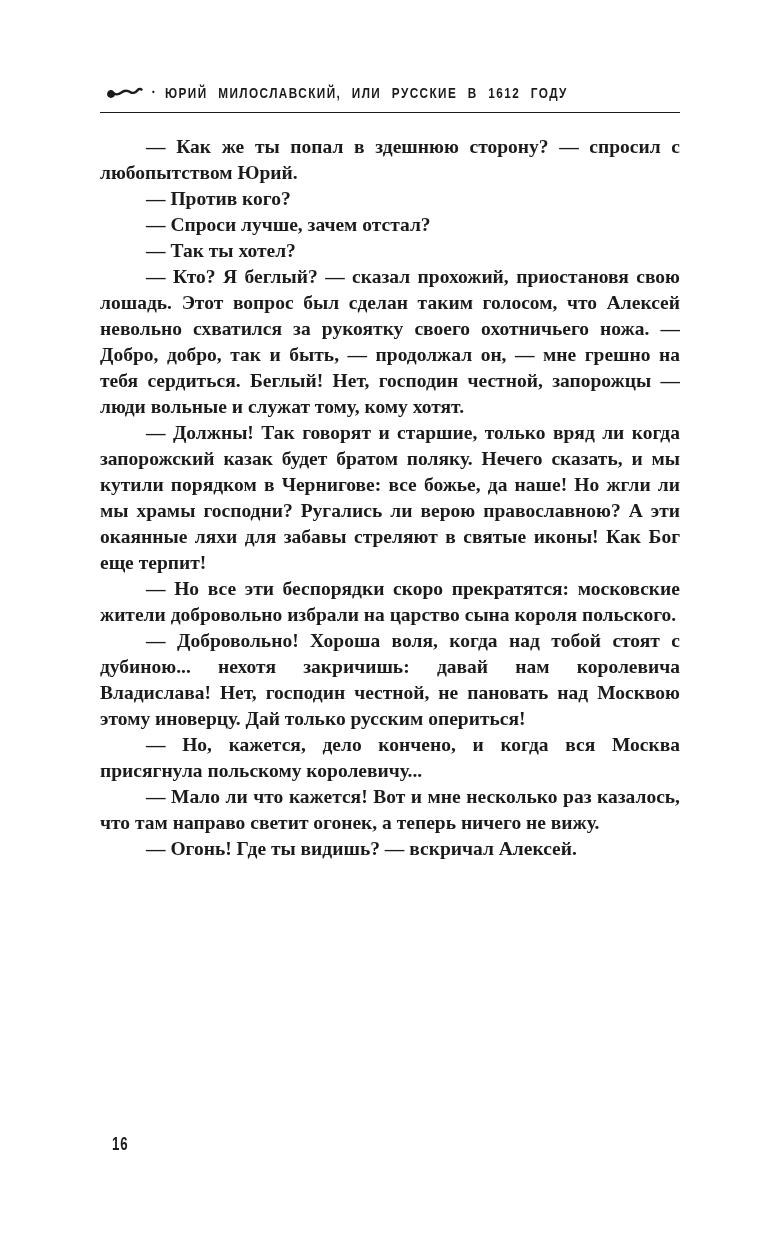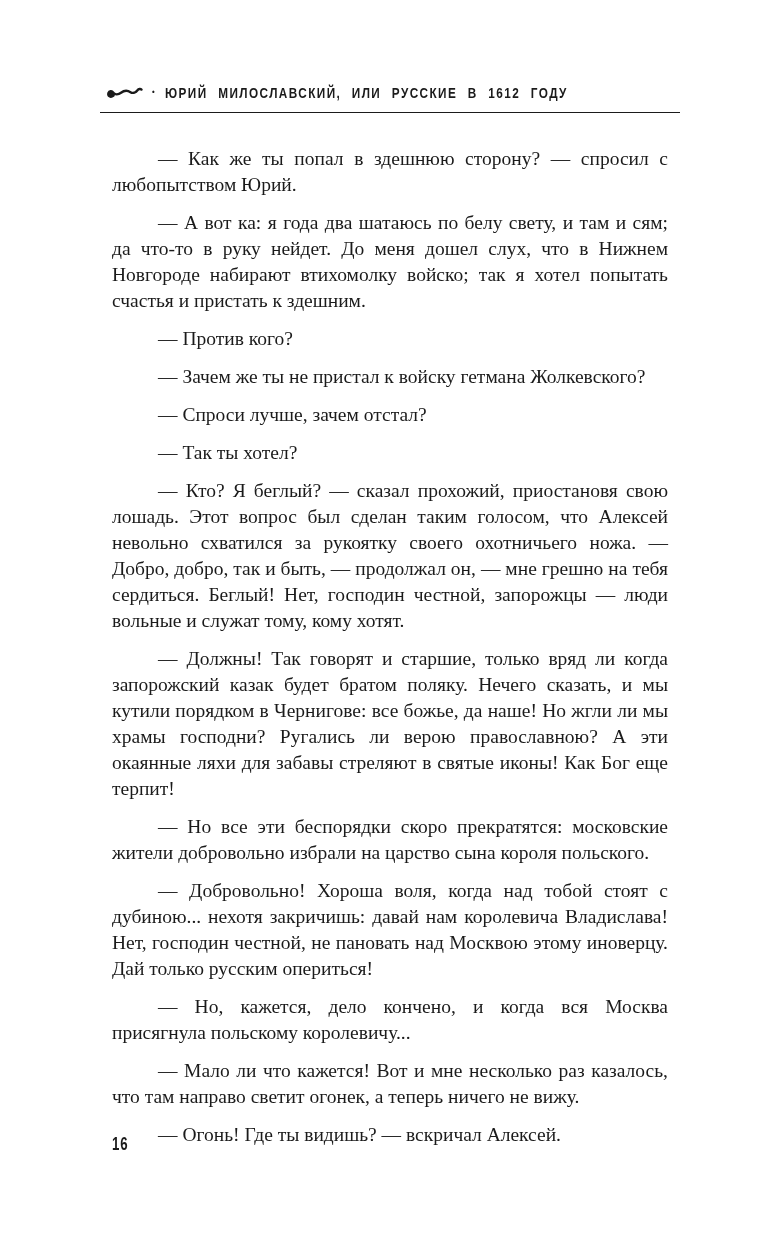--- a/index.html
+++ b/index.html
@@ -50,23 +50,24 @@
   }
   .body-text{
     margin-top:21px;
     font-size:19.5px;
     line-height:26px;
     text-align:justify;
     max-height:1016px;
     overflow:hidden;
   }
   .body-text p{
-    margin:12px;
+    margin:0;
     padding:0;
     text-indent:46px;
+    font-weight:bold;
   }
   .page-number{
     position:absolute;
     left:112px;
     top:1133px;
     font-family:"Liberation Sans","DejaVu Sans",sans-serif;
     font-weight:700;
     font-size:17px;
     letter-spacing:1px;
     transform:scale(0.78,1.12);
@@ -86,23 +87,21 @@
           <circle cx="5" cy="8.2" r="3" fill="#1b1b1b"></circle>
           <path d="M7.5,9.5 C4.5,12 1.5,10 2.5,7 C3.2,5 6,4.6 7,6.4 C8.5,9 12.5,8.8 15,6.8 C18,4.4 21.5,4.2 24.5,6.2 C27,7.8 30,6.2 31.5,4.2 C32.5,2.9 34.5,2.6 35.5,3.6" fill="none" stroke="#1b1b1b" stroke-width="2.4" stroke-linecap="round"></path>
         </svg>
       </span>
       <span class="sep">·</span>
       <span class="head-title">ЮРИЙ МИЛОСЛАВСКИЙ, ИЛИ РУССКИЕ В 1612 ГОДУ</span>
     </div>
 
     <div class="body-text" lang="ru">
         <p>— Как же ты попал в здешнюю сторону? — спросил с любопытством Юрий.</p>
-        <p>— А вот ка: я года два шатаюсь по белу свету, и там и сям; да что-то в руку нейдет. До меня дошел слух, что в Нижнем Новгороде набирают втихомолку войско; так я хотел попытать счастья и пристать к здешним.</p>
         <p>— Против кого?</p>
-        <p>— Зачем же ты не пристал к войску гетмана Жолкевского?</p>
         <p>— Спроси лучше, зачем отстал?</p>
         <p>— Так ты хотел?</p>
         <p>— Кто? Я беглый? — сказал прохожий, приостановя свою лошадь. Этот вопрос был сделан таким голосом, что Алексей невольно схватился за рукоятку своего охотничьего ножа. — Добро, добро, так и быть, — продолжал он, — мне грешно на тебя сердиться. Беглый! Нет, господин честной, запорожцы — люди вольные и служат тому, кому хотят.</p>
         <p>— Должны! Так говорят и старшие, только вряд ли когда запорожский казак будет братом поляку. Нечего сказать, и мы кутили порядком в Чернигове: все божье, да наше! Но жгли ли мы храмы господни? Ругались ли верою православною? А эти окаянные ляхи для забавы стреляют в святые иконы! Как Бог еще терпит!</p>
         <p>— Но все эти беспорядки скоро прекратятся: московские жители добровольно избрали на царство сына короля польского.</p>
         <p>— Добровольно! Хороша воля, когда над тобой стоят с дубиною... нехотя закричишь: давай нам королевича Владислава! Нет, господин честной, не пановать над Москвою этому иноверцу. Дай только русским опериться!</p>
         <p>— Но, кажется, дело кончено, и когда вся Москва присягнула польскому королевичу...</p>
         <p>— Мало ли что кажется! Вот и мне несколько раз казалось, что там направо светит огонек, а теперь ничего не вижу.</p>
         <p>— Огонь! Где ты видишь? — вскричал Алексей.</p>
       </div>

